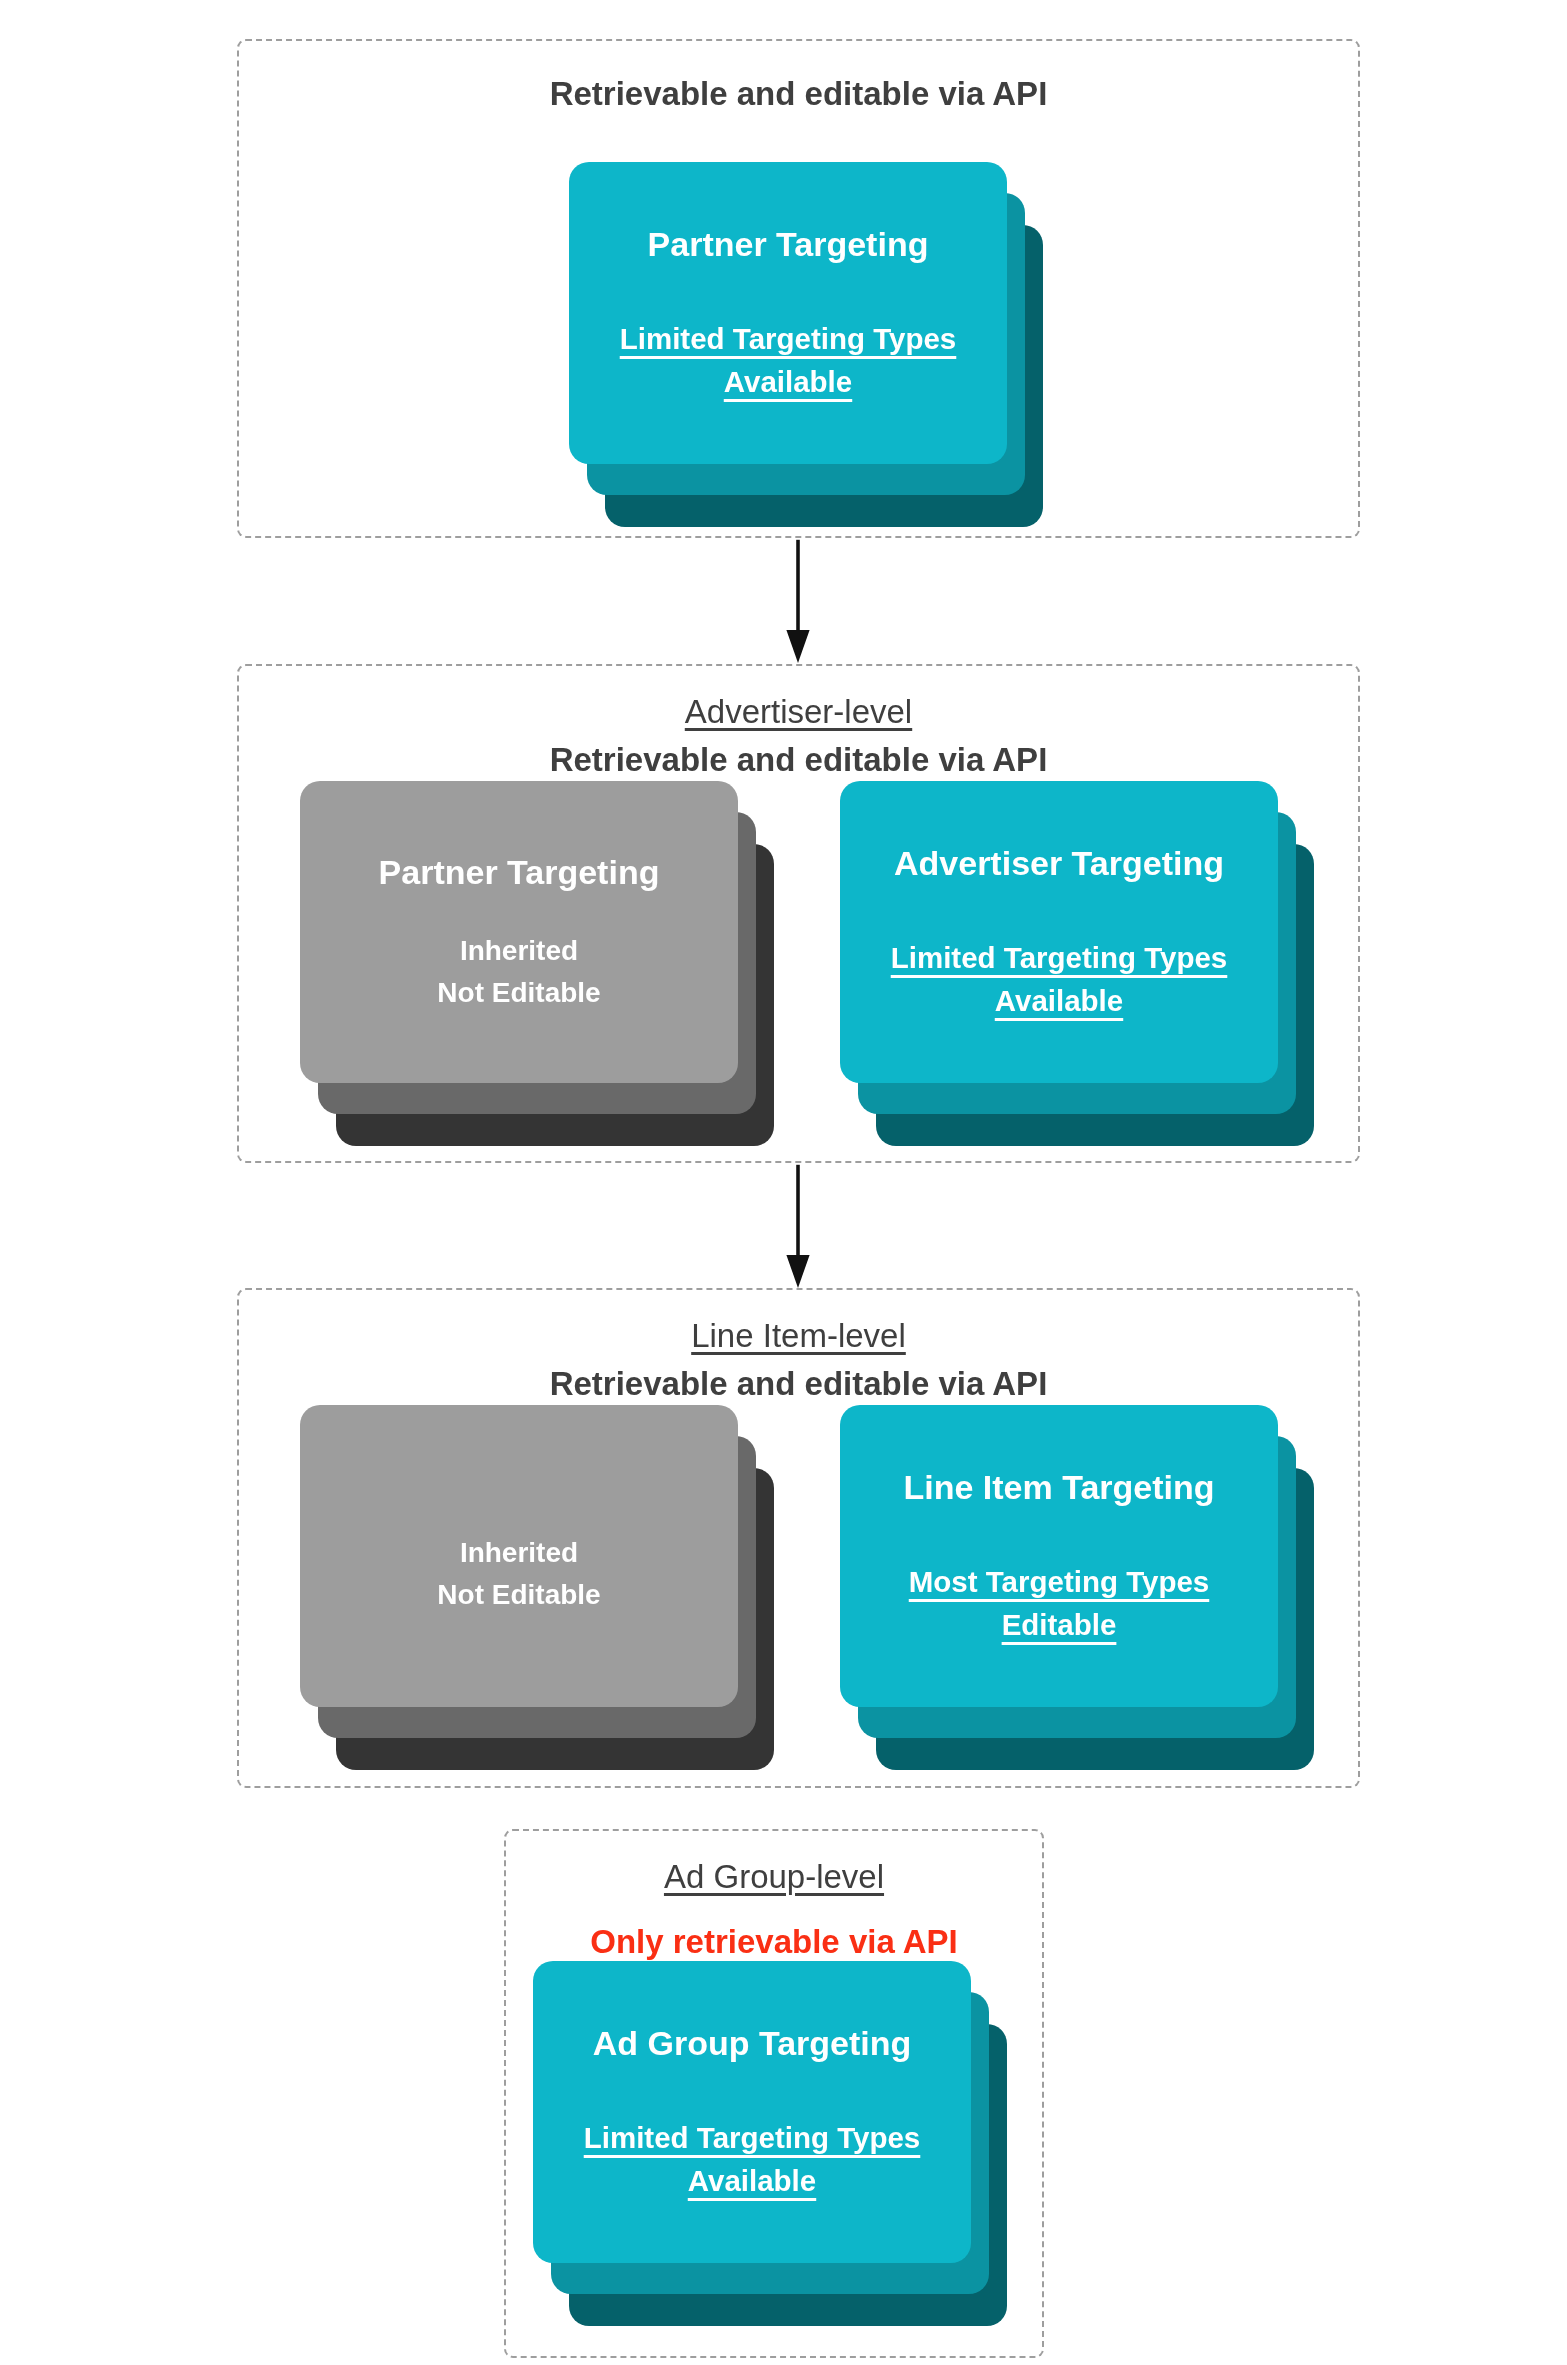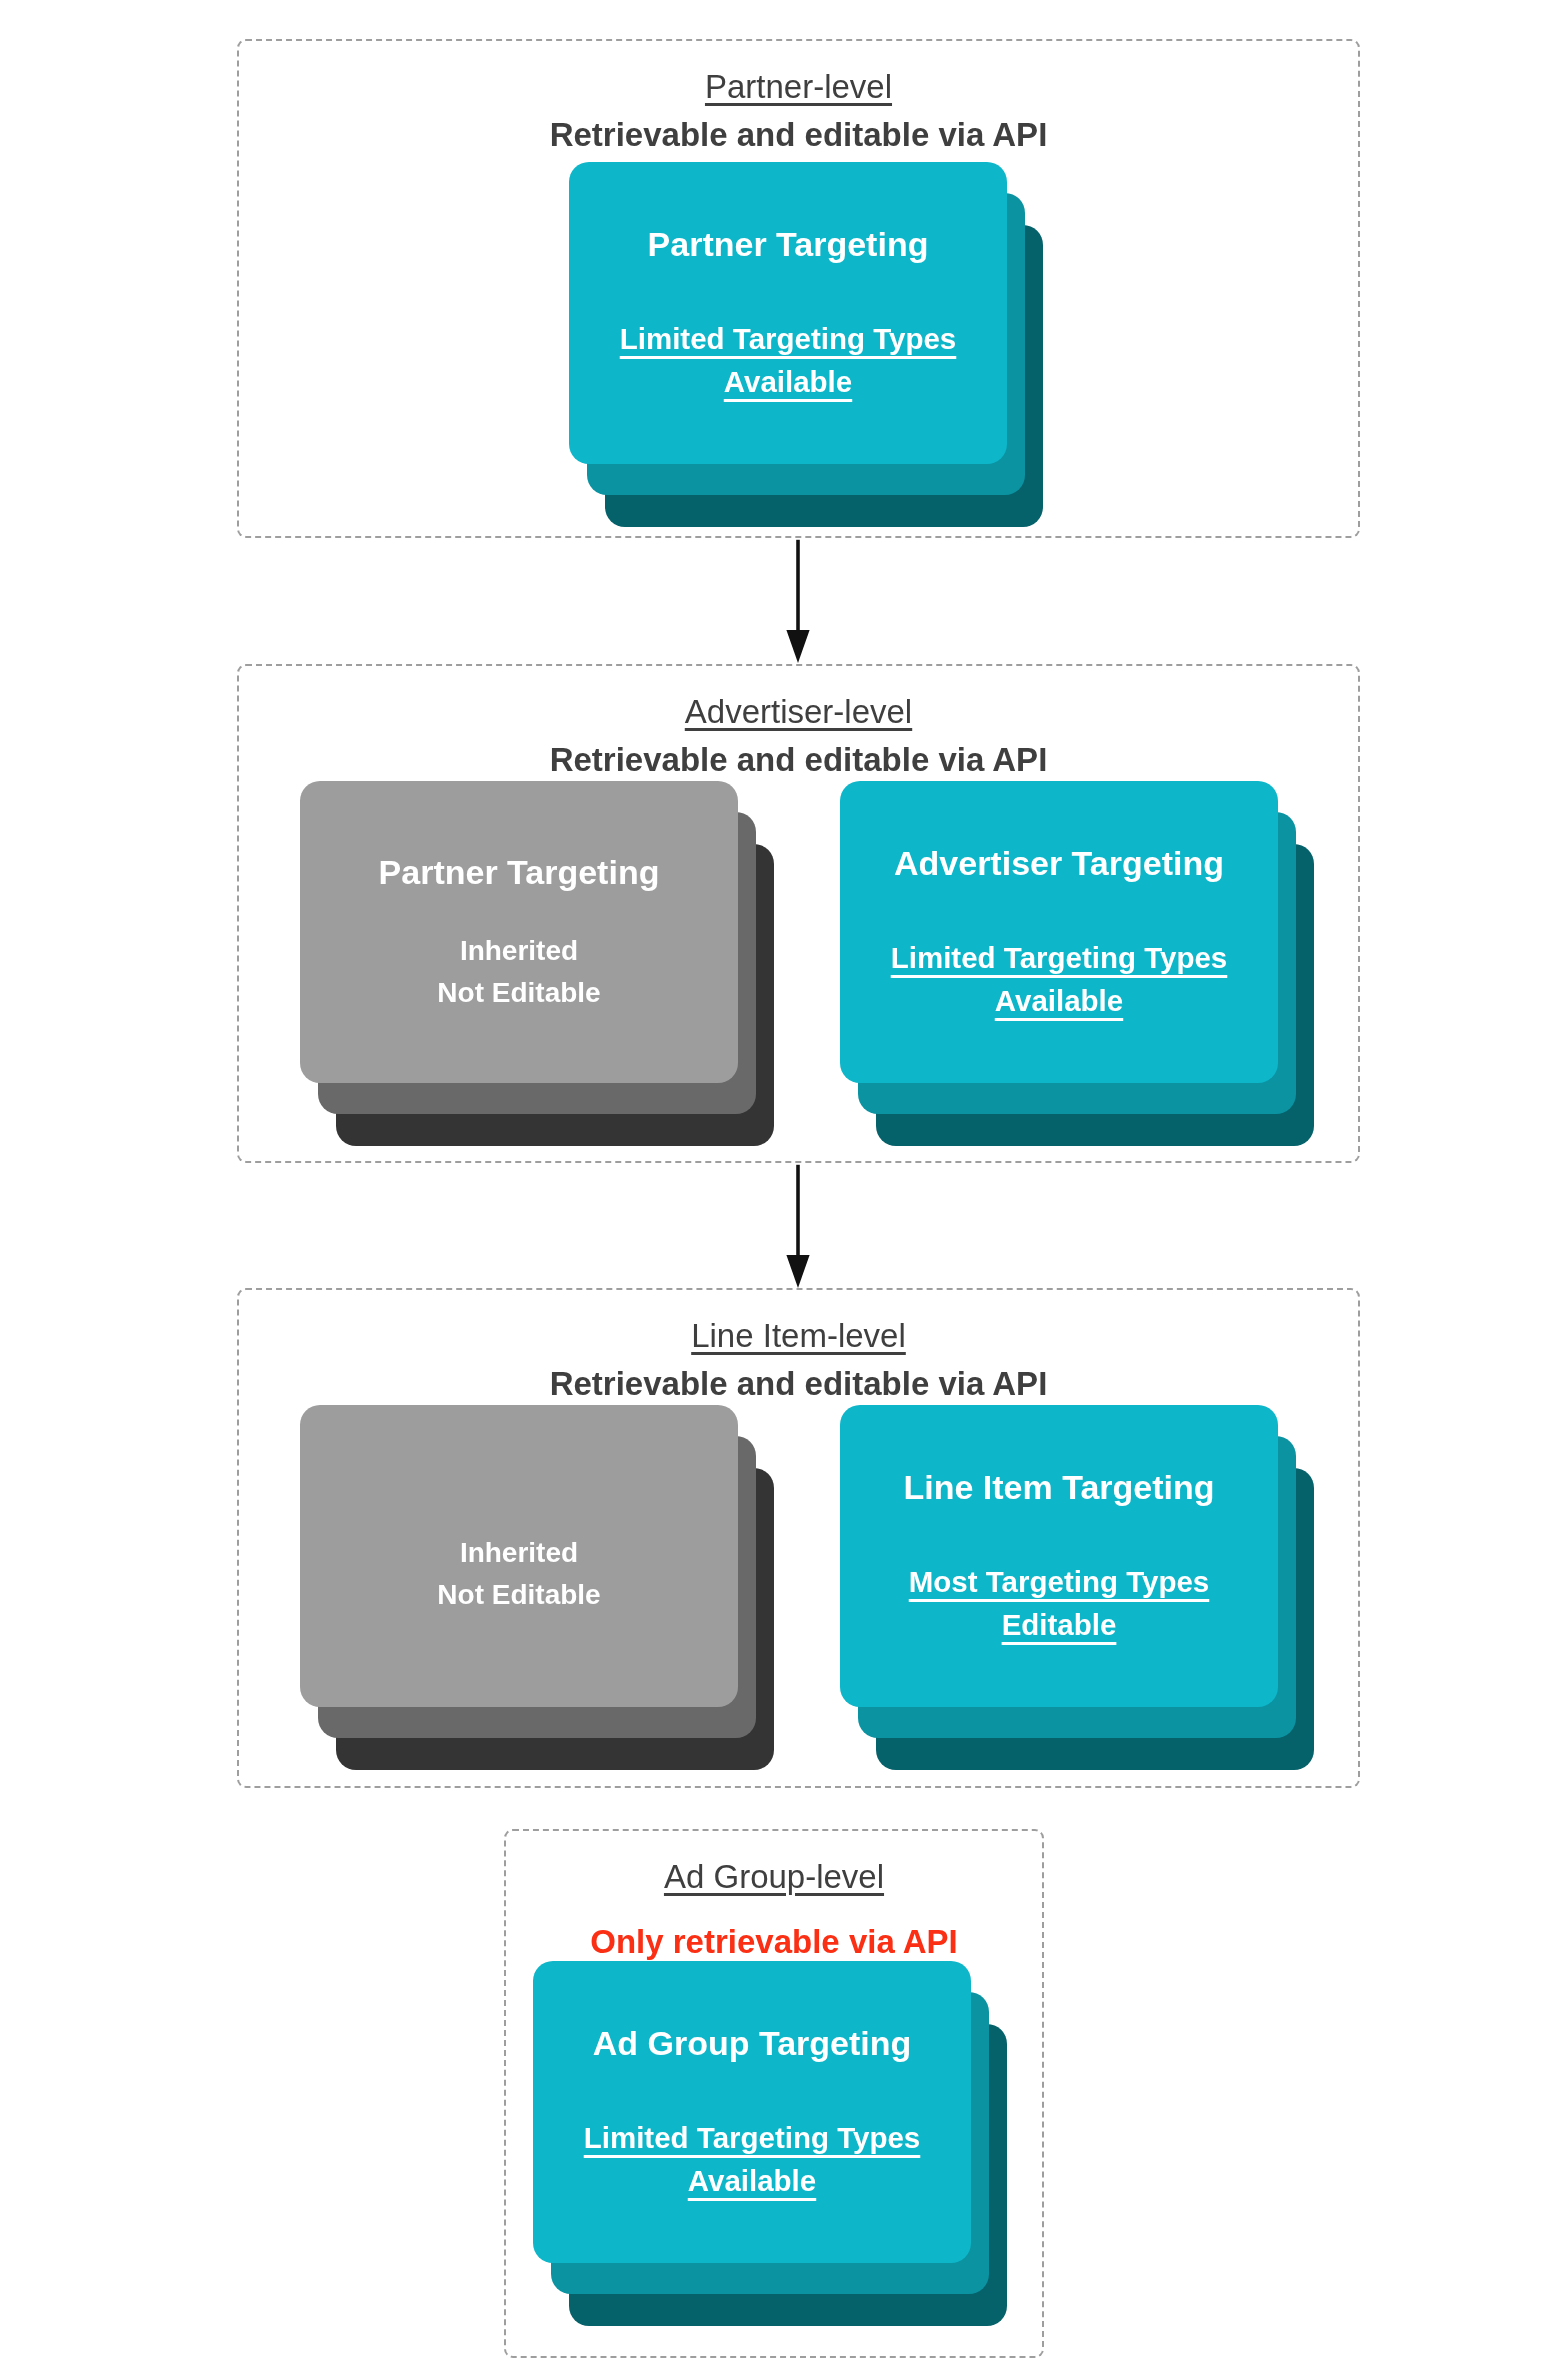--- a/index.html
+++ b/index.html
@@ -88,21 +88,20 @@
   }
   .flow-arrow{ position:absolute; width:36px; height:125px; }
 </style>
 </head>
 <body>
 
 <div class="canvas">
 
   <section class="panel" style="left:237px;top:39px;width:1123px;height:499px">
     <div class="panel-head">
-      <div class="level">Partner-level</div>
       <div class="access">Retrievable and editable via API</div>
     </div>
     <div class="stack teal" style="left:330px;top:121px">
       <div class="layer back"></div>
       <div class="layer mid"></div>
       <div class="card">
         <div class="card-title">Partner Targeting</div>
         <div class="card-sub">Limited Targeting Types Available</div>
       </div>
     </div>

